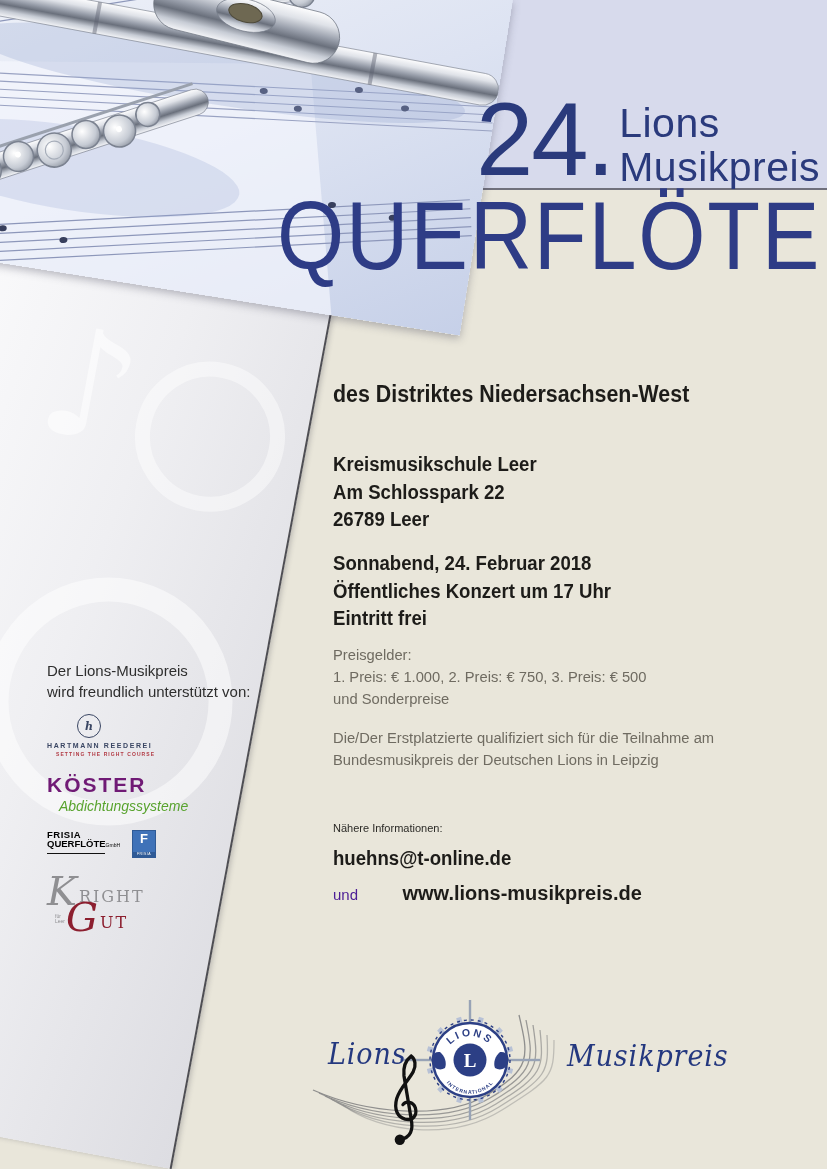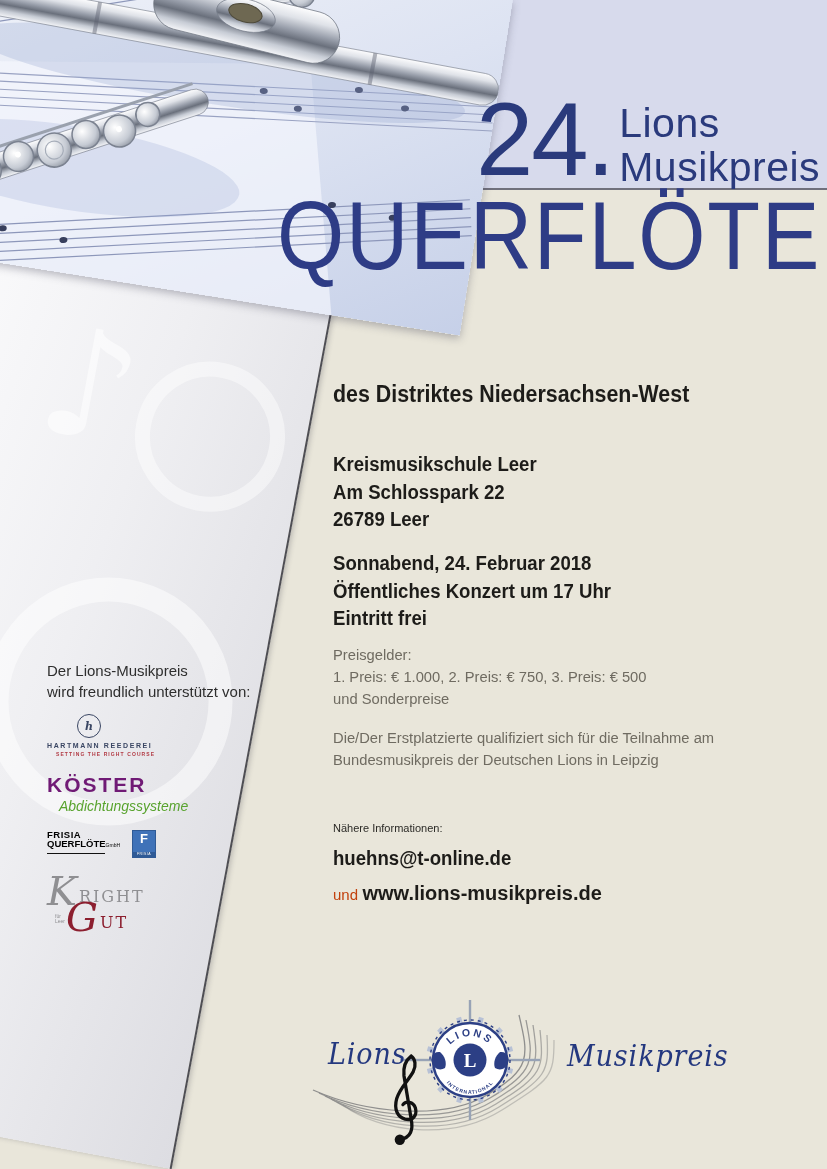--- a/index.html
+++ b/index.html
@@ -38,22 +38,22 @@
   .cond{transform:scaleX(.93);transform-origin:left top;}
   .subtitle{position:absolute;left:0;top:381px;font-size:23px;font-weight:bold;white-space:nowrap;}
   .venue{position:absolute;left:0;top:451px;font-size:20px;font-weight:bold;line-height:27.5px;white-space:nowrap;}
   .event{position:absolute;left:0;top:550px;font-size:20px;font-weight:bold;line-height:27.5px;white-space:nowrap;}
   .grayp{color:#6f6b61;font-size:15.5px;line-height:22px;white-space:nowrap;transform:scaleX(.95);transform-origin:left top;}
   .prizes{position:absolute;left:0;top:644px;}
   .qual{position:absolute;left:0;top:727px;}
   .info-label{position:absolute;left:0;top:822px;font-size:11px;color:#2b2a26;white-space:nowrap;}
   .email{position:absolute;left:0;top:847px;font-size:20px;font-weight:bold;white-space:nowrap;}
   .webline{position:absolute;left:0;top:882px;white-space:nowrap;}
-  .webline .pfx{font-size:15px;color:#c2410c;}
-  .webline .url{font-size:20px;font-weight:bold;}
+  .webline .pfx{font-size:15px;color:#4c1d95;}
+  .webline .url{font-size:20px;font-weight:bold;margin-left:40px;}
 
   
   .sponsors{position:absolute;left:47px;top:660px;z-index:6;width:210px;}
   .sp-intro{font-size:15px;line-height:21px;color:#2e2e2e;}
   .hartmann{margin-top:12px;}
   .h-circle{width:22px;height:22px;border:1.5px solid #3a4663;border-radius:50%;margin-left:30px;
             display:flex;align-items:center;justify-content:center;
             font-family:"DejaVu Serif",serif;font-style:italic;font-weight:bold;font-size:11px;color:#3a4663;}
   .h-name{margin-top:4px;font-size:7px;letter-spacing:1.6px;color:#3a4663;font-weight:bold;white-space:nowrap;}
   .h-tag{margin-top:2px;margin-left:9px;font-size:5px;letter-spacing:1.1px;color:#b23a44;font-weight:bold;white-space:nowrap;}

